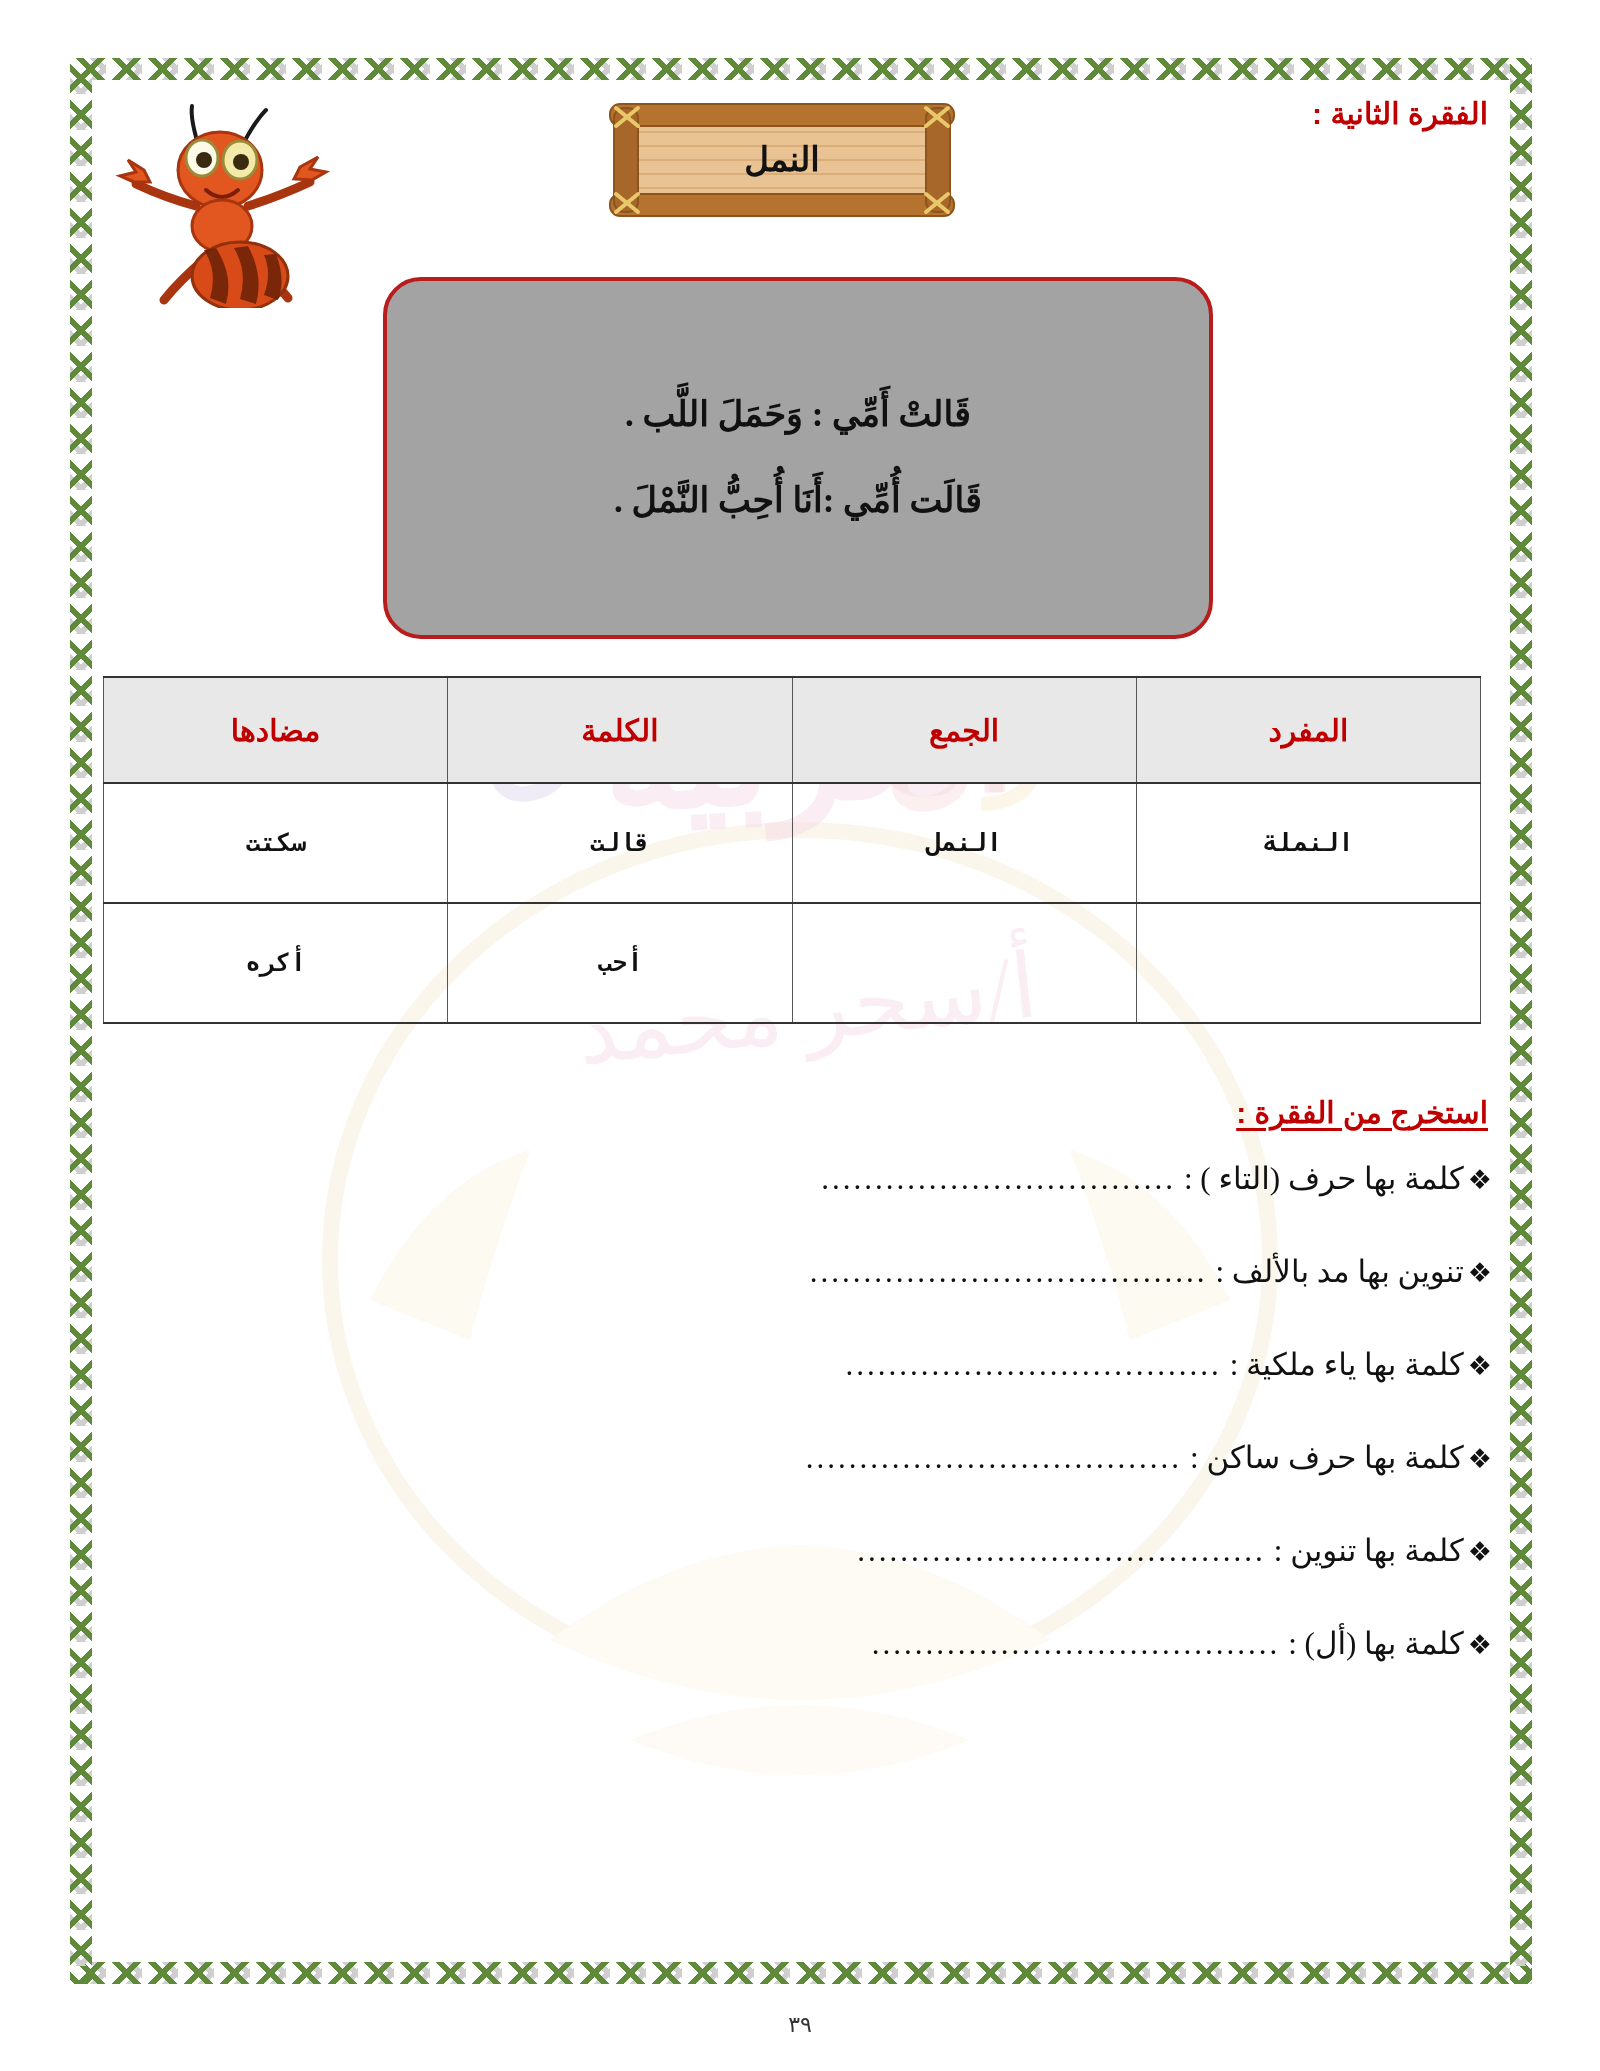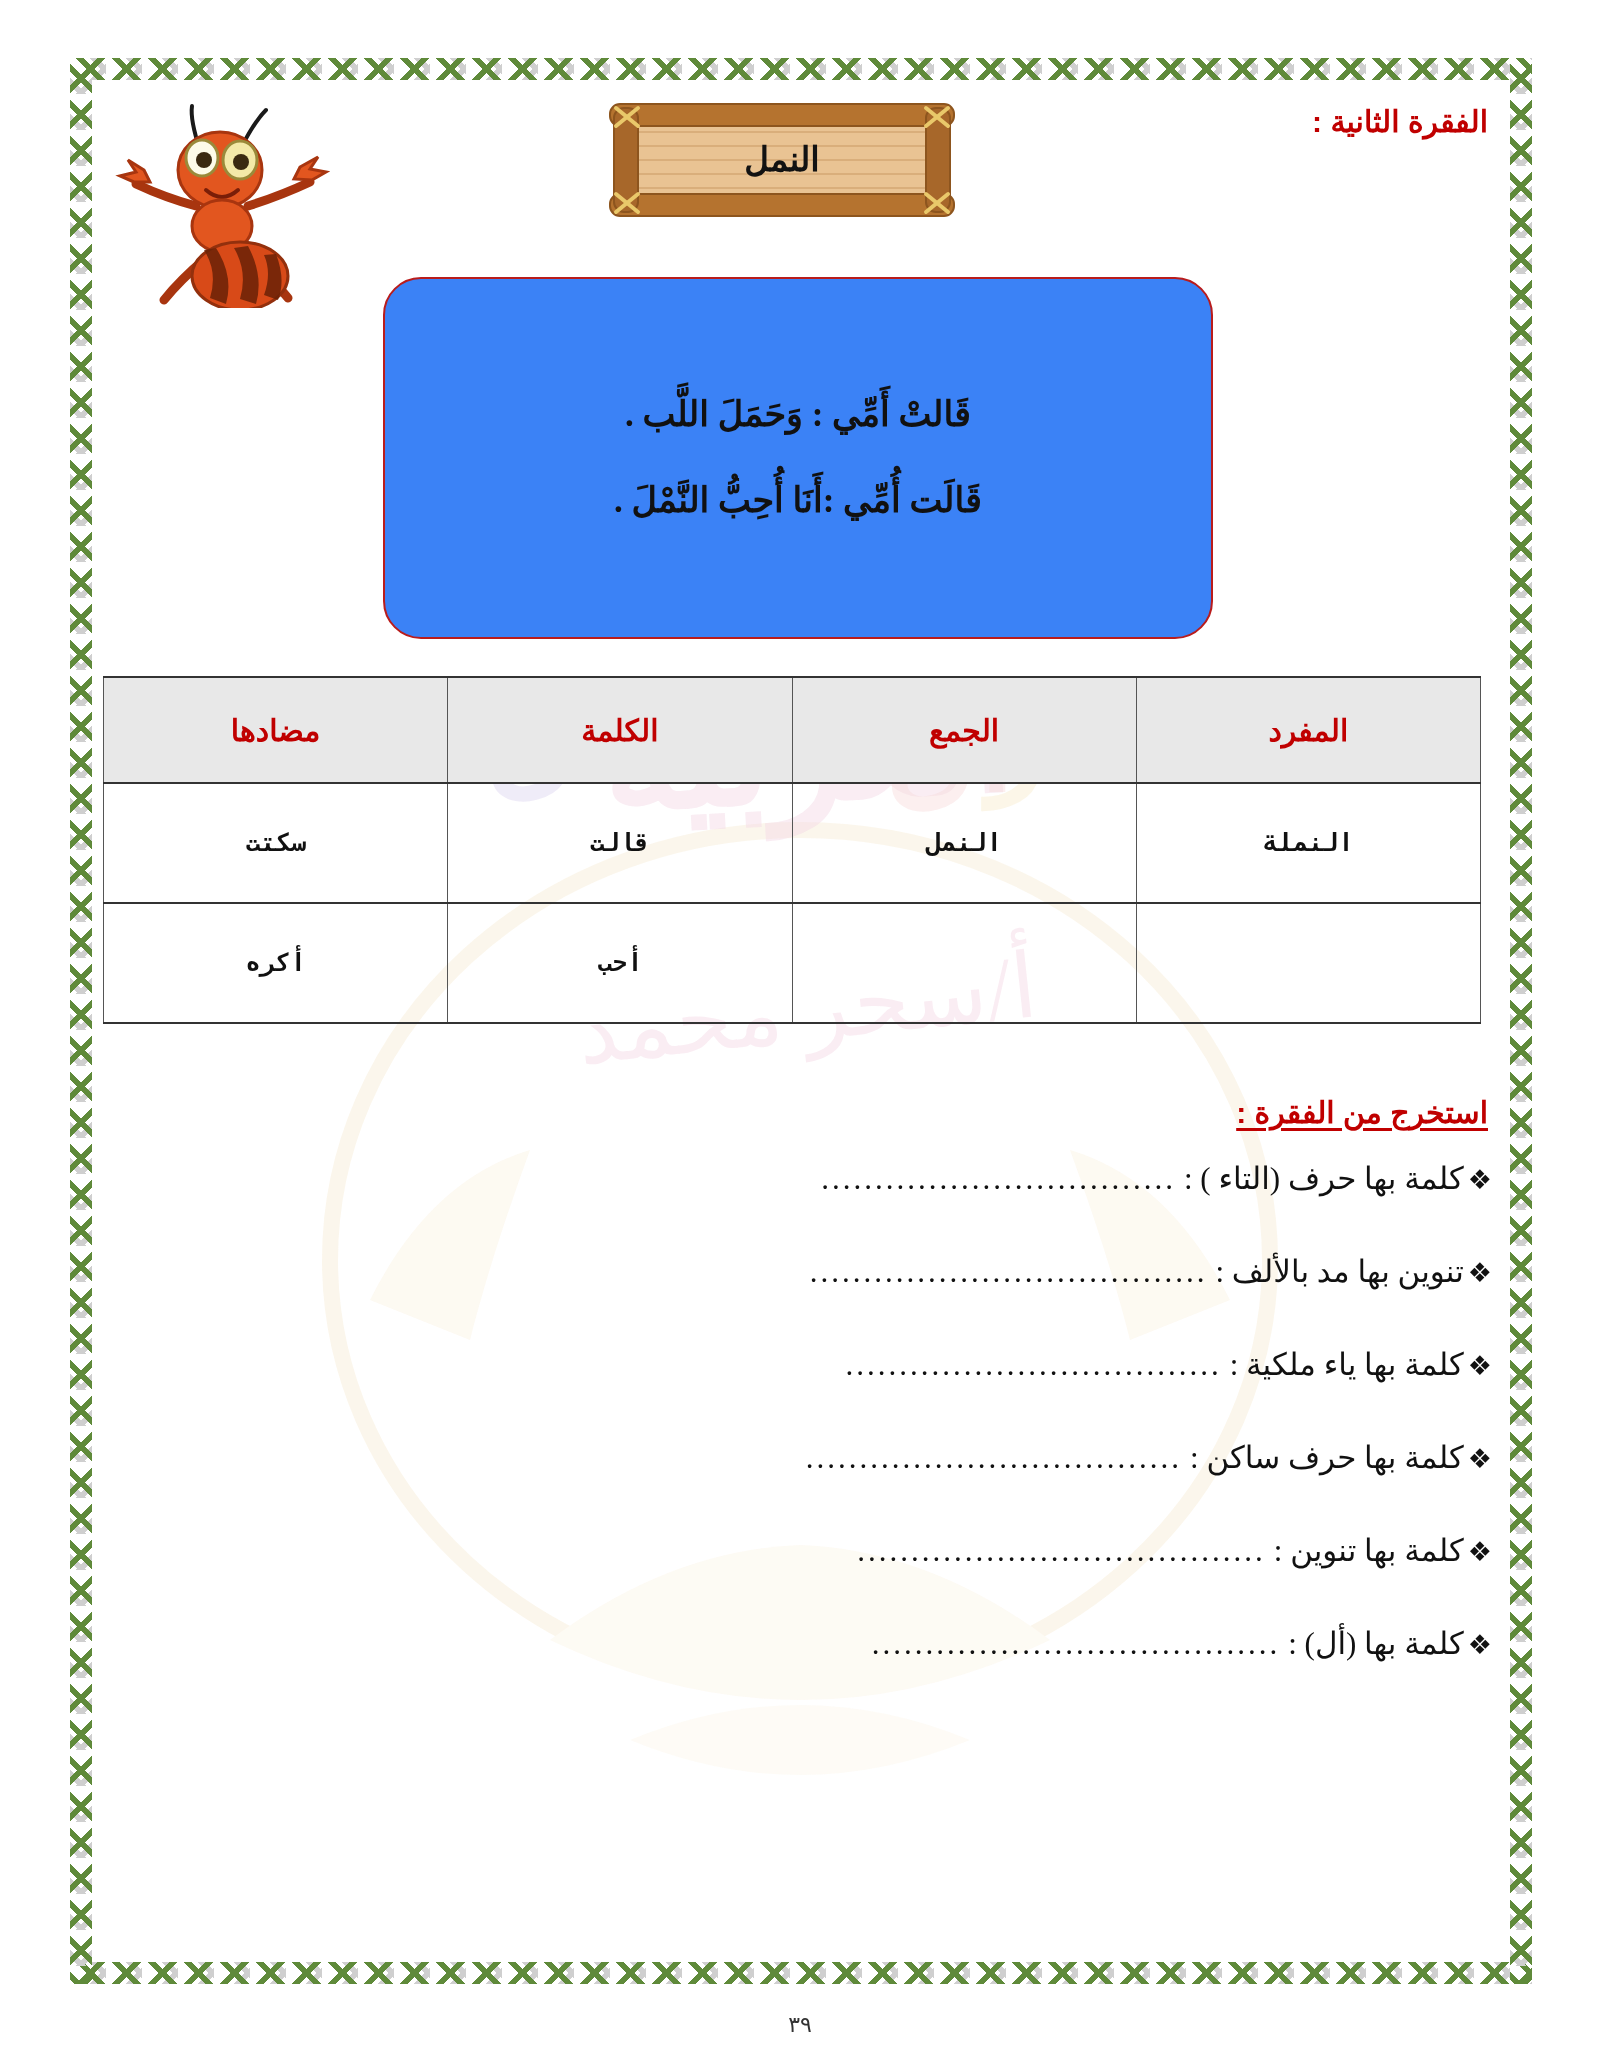--- a/index.html
+++ b/index.html
@@ -70,21 +70,20 @@
   
   .section-label {
     position: absolute;
     right: 112px; top: 96px;
     color: #c00000;
     font-family: "Liberation Sans", sans-serif;
     font-weight: bold;
     font-size: 30px;
     z-index: 4;
     white-space: nowrap;
-    margin-top: 8px;
   }
 
   
   .ant-wrap {
     position: absolute;
     left: 108px; top: 98px;
     width: 230px; height: 210px;
     z-index: 4;
   }
 
@@ -105,22 +104,22 @@
     font-size: 34px;
     color: #121212;
     z-index: 3;
   }
 
   
   .sentence-box {
     position: absolute;
     left: 383px; top: 277px;
     width: 830px; height: 362px;
-    background: #3b82f6;
-    border: 2px solid #b91c1c;
+    background: #a3a3a3;
+    border: 4px solid #b91c1c;
     border-radius: 38px;
     z-index: 4;
     display: flex;
     flex-direction: column;
     justify-content: center;
     gap: 34px;
     padding: 14px 40px;
   }
   .sentence {
     text-align: center;

